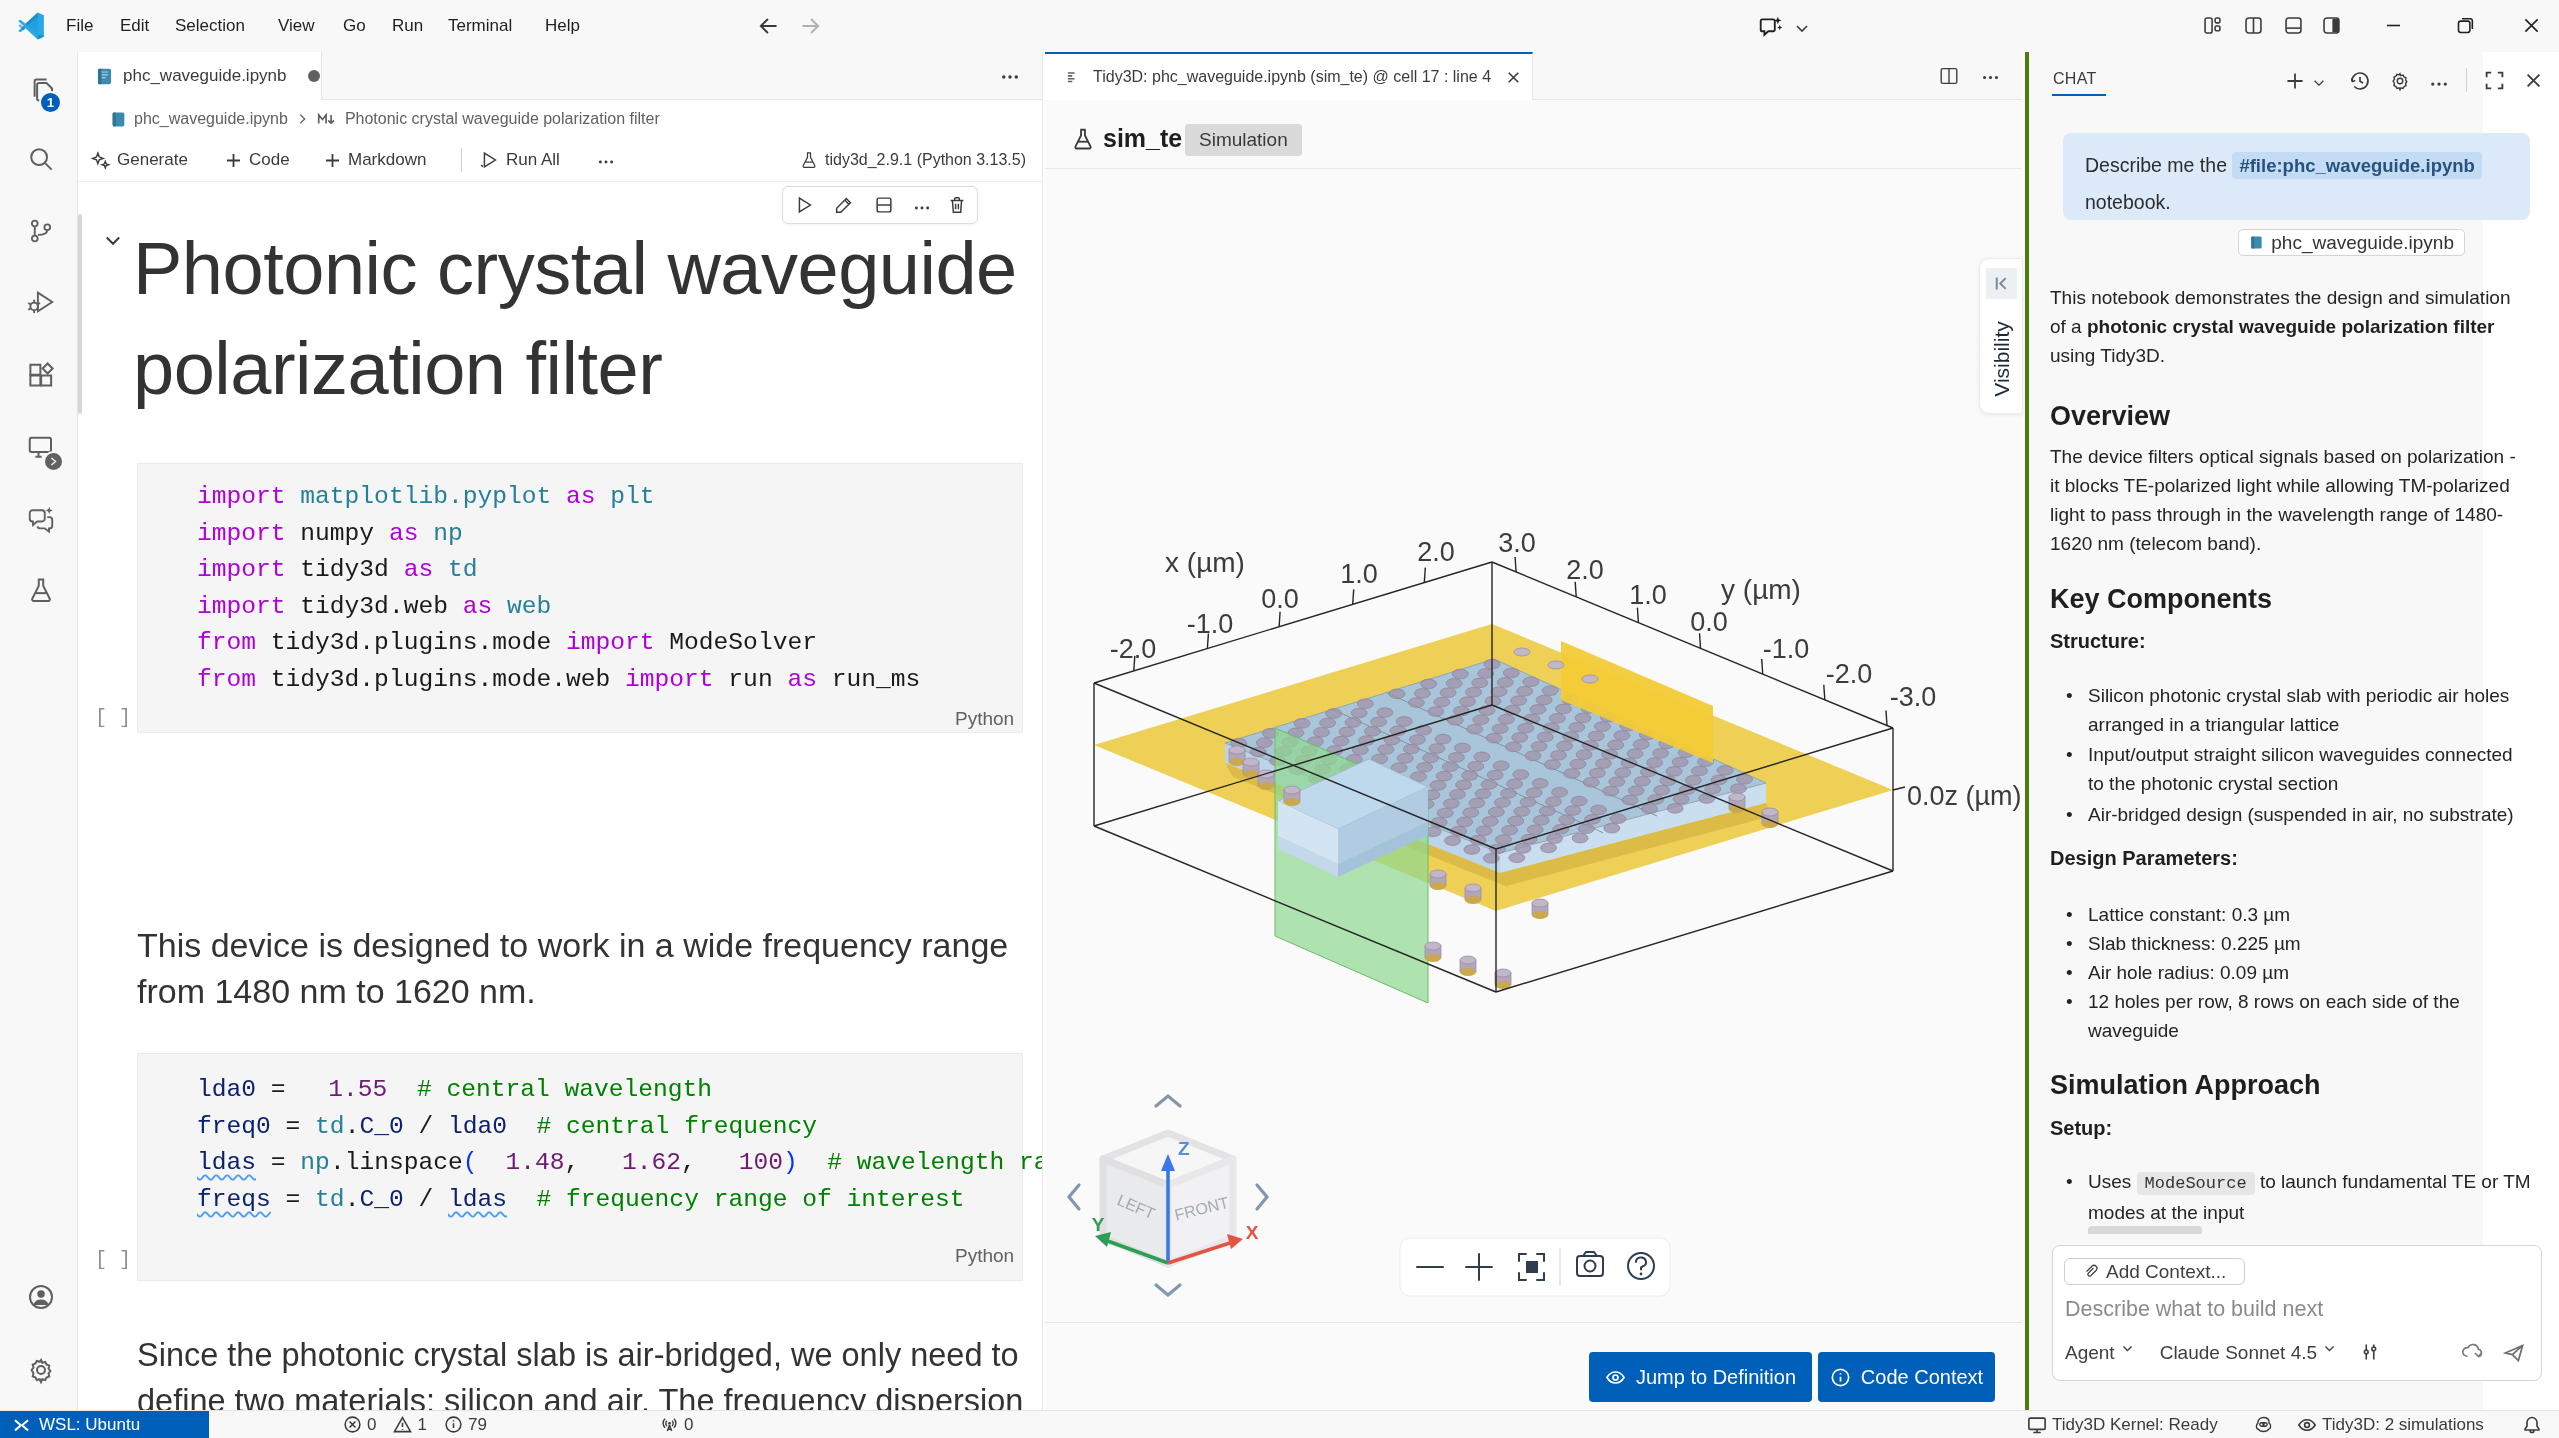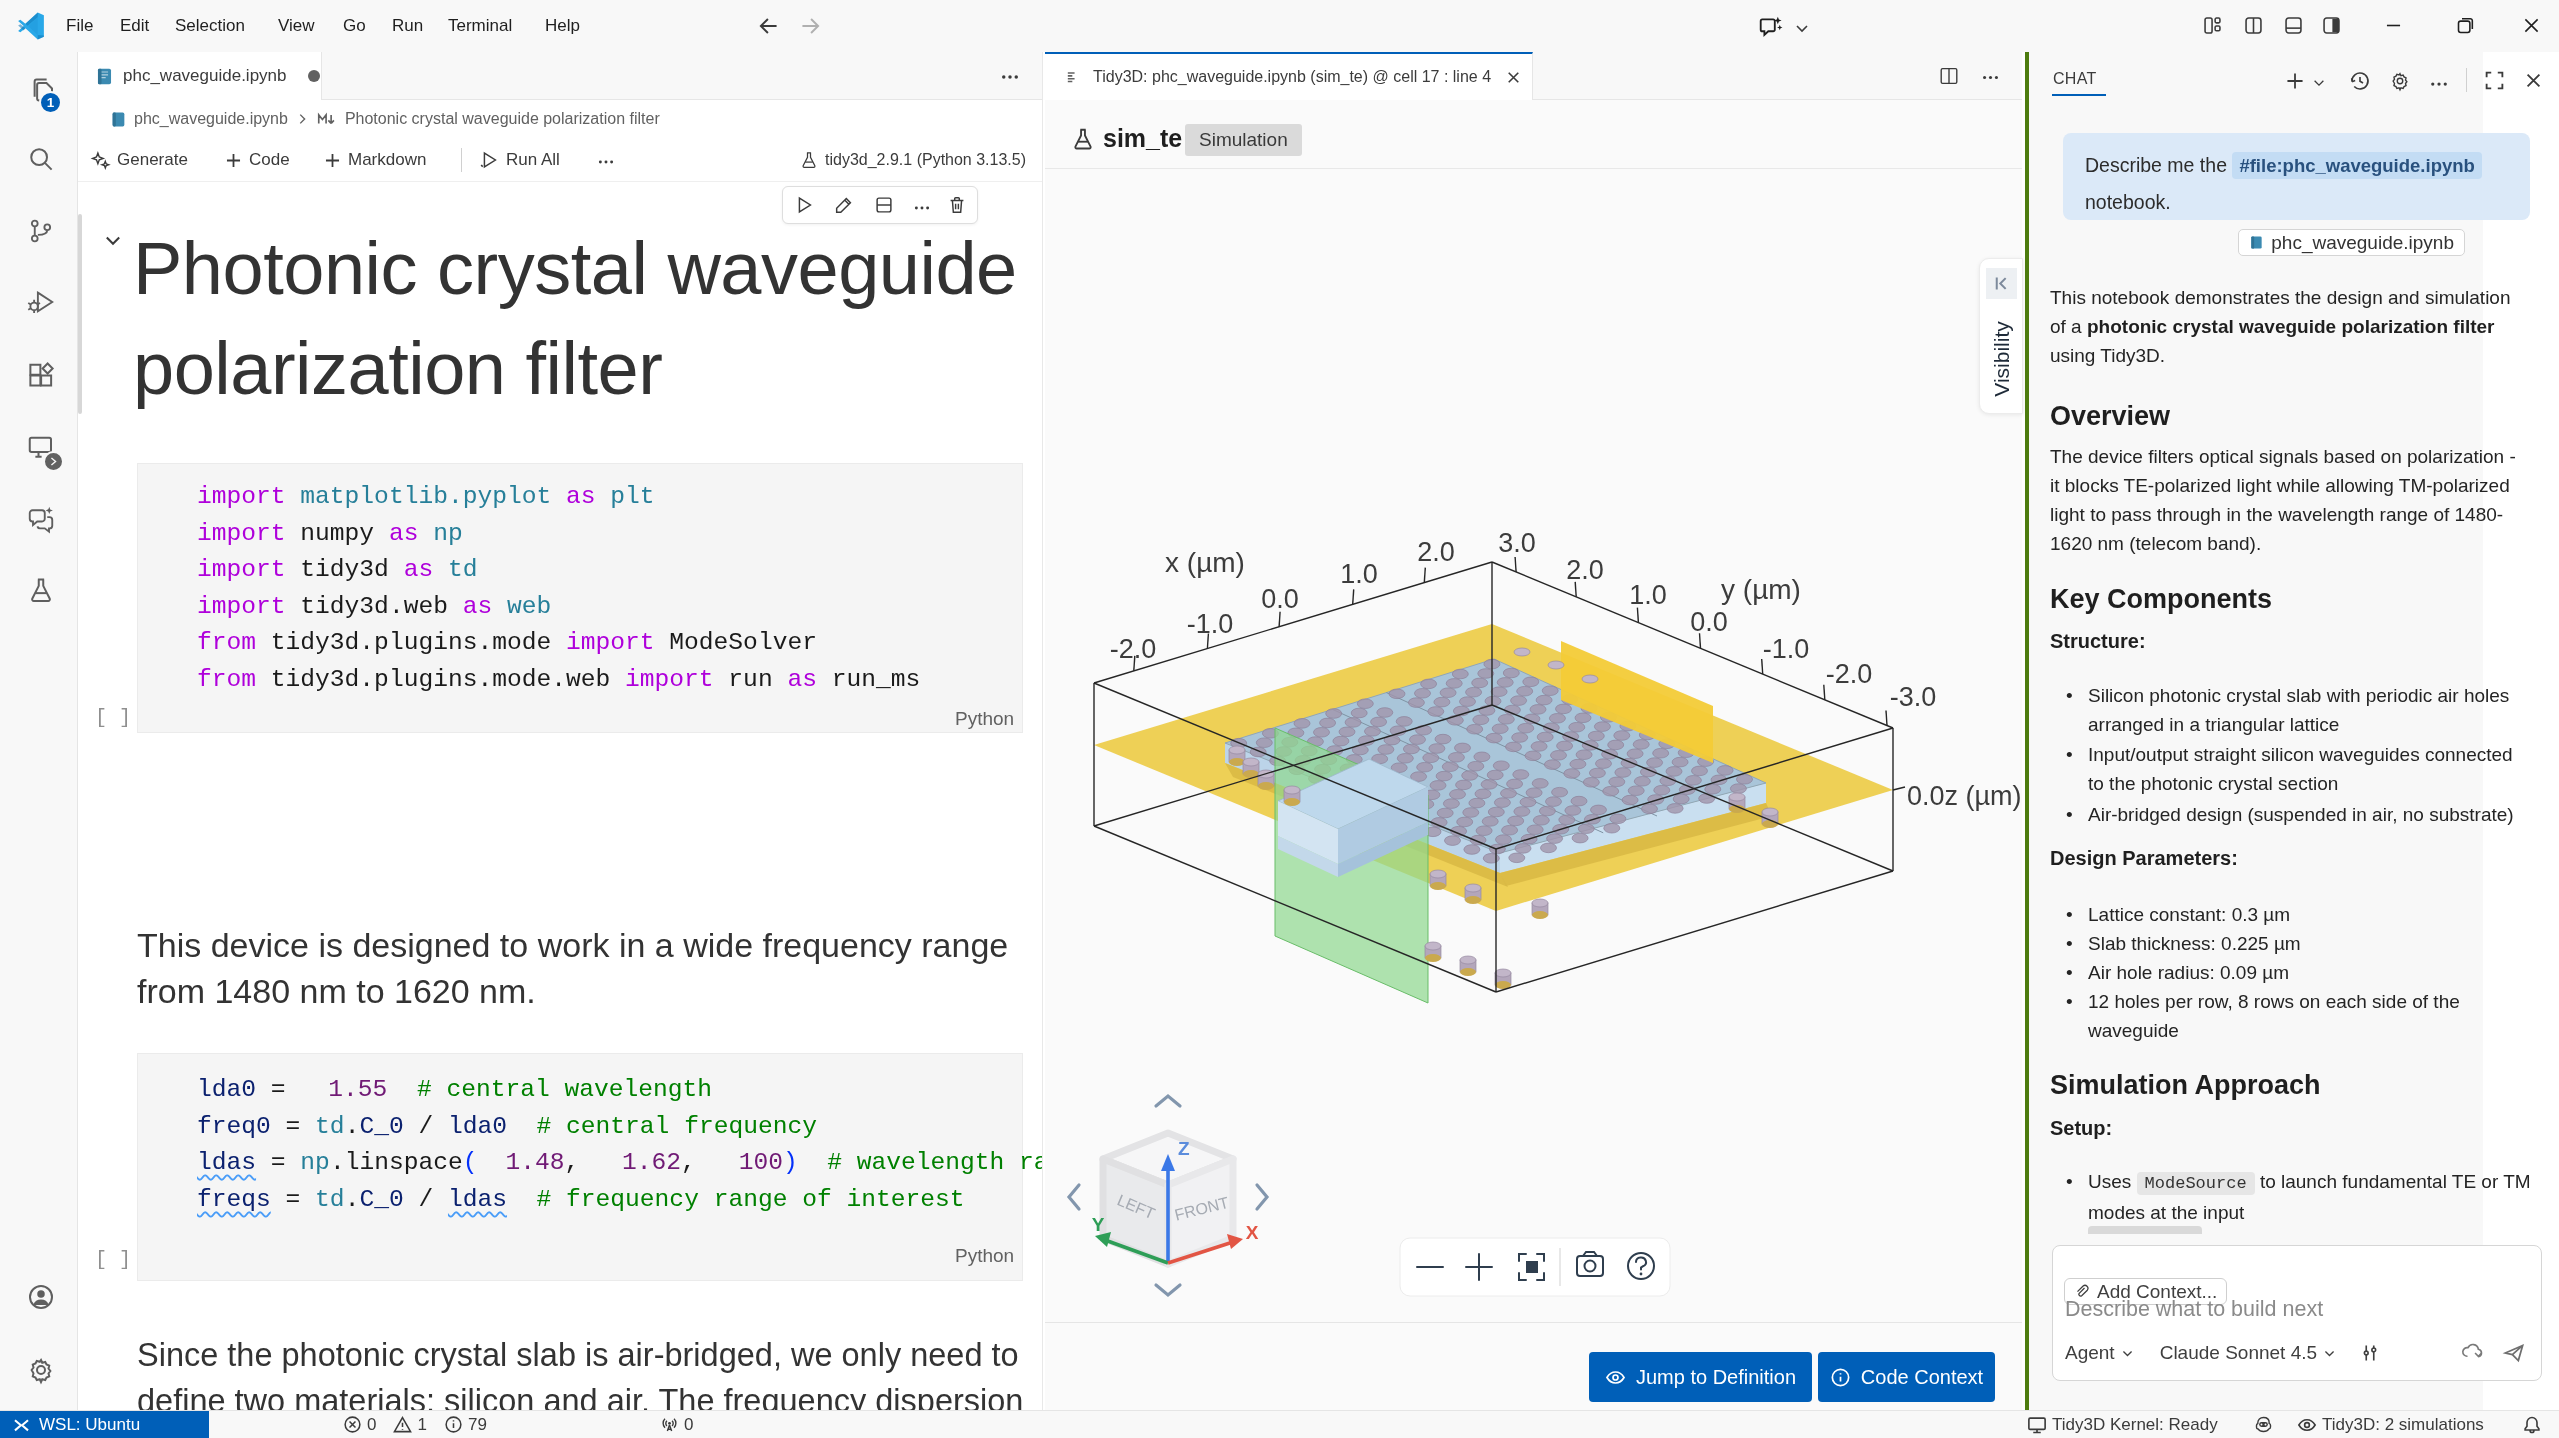--- a/index.html
+++ b/index.html
@@ -854,28 +854,28 @@
   <div class="abs chat-txt" style="left:59px;top:848px;"><span style="position:absolute;left:-22px;">•</span>Lattice constant: 0.3 µm</div>
   <div class="abs chat-txt" style="left:59px;top:877px;"><span style="position:absolute;left:-22px;">•</span>Slab thickness: 0.225 µm</div>
   <div class="abs chat-txt" style="left:59px;top:906px;"><span style="position:absolute;left:-22px;">•</span>Air hole radius: 0.09 µm</div>
   <div class="abs chat-txt" style="left:59px;top:935px;"><span style="position:absolute;left:-22px;">•</span>12 holes per row, 8 rows on each side of the<br>waveguide</div>
   <div class="abs chat-h2" style="left:21px;top:1018px;">Simulation Approach</div>
   <div class="abs chat-b" style="left:21px;top:1065px;">Setup:</div>
   <div class="abs chat-txt" style="left:59px;top:1115px;"><span style="position:absolute;left:-22px;">•</span>Uses <span style="font-family:'Liberation Mono',monospace;font-size:17px;background:#e6e6e6;border-radius:4px;padding:2px 8px;color:#333;">ModeSource</span> to launch fundamental TE or TM<br>modes at the input</div>
   <div class="abs" style="left:59px;top:1174px;width:114px;height:8px;background:#d9d9d9;border-radius:4px 4px 0 0;"></div>
 
   <div class="abs" style="left:23px;top:1193px;width:490px;height:136px;background:#fff;border:1px solid #d6d6d6;border-radius:8px;"></div>
-  <div class="abs" style="left:35px;top:1206px;height:27px;padding:0 9px;border:1px solid #cfcfcf;border-radius:6px;display:flex;align-items:center;gap:7px;font-size:19px;color:#3f3f3f;margin-top:20px;">
+  <div class="abs" style="left:35px;top:1206px;height:27px;padding:0 18px;border:1px solid #cfcfcf;border-radius:6px;display:flex;align-items:center;gap:7px;font-size:19px;color:#3f3f3f;">
     <svg width="16" height="16" viewBox="0 0 16 16" fill="none" stroke="#3f3f3f" stroke-width="1.3">
         <path d="M10.5 4 5.2 9.3a1.8 1.8 0 0 0 2.5 2.5l5.6-5.6a3 3 0 0 0-4.2-4.2L3.5 7.6"></path>
       </svg>
     <span>Add Context...</span>
   </div>
   <div class="abs" style="left:36px;top:1245px;font-size:21.5px;color:#8a8a8a;">Describe what to build next</div>
-  <div class="abs" style="left:36px;top:1290px;font-size:19px;color:#3f3f3f;display:flex;align-items:center;gap:6px;">
+  <div class="abs" style="left:36px;top:1290px;font-size:19px;color:#3f3f3f;display:flex;align-items:flex-start;gap:6px;">
     <span>Agent</span>
     <svg width="13" height="13" viewBox="0 0 16 16" fill="none" stroke="#3f3f3f" stroke-width="1.6">
         <path d="m3 5.5 5 5 5-5"></path>
       </svg>
     <span style="margin-left:20px">Claude Sonnet 4.5</span>
     <svg width="13" height="13" viewBox="0 0 16 16" fill="none" stroke="#3f3f3f" stroke-width="1.6">
         <path d="m3 5.5 5 5 5-5"></path>
       </svg>
     <svg style="margin-left:18px" width="20" height="20" viewBox="0 0 16 16" fill="none" stroke="#3f3f3f" stroke-width="1.3">
         <path d="M5 2v5M5 9.5V14M11 2v2.5M11 7v7"></path>

